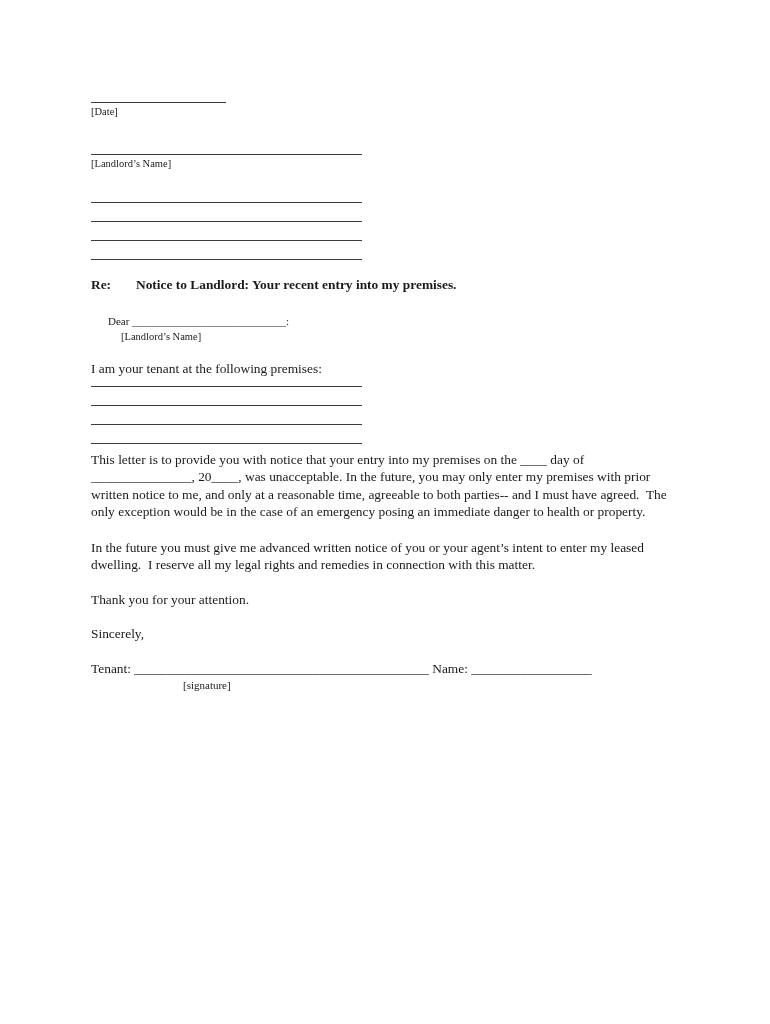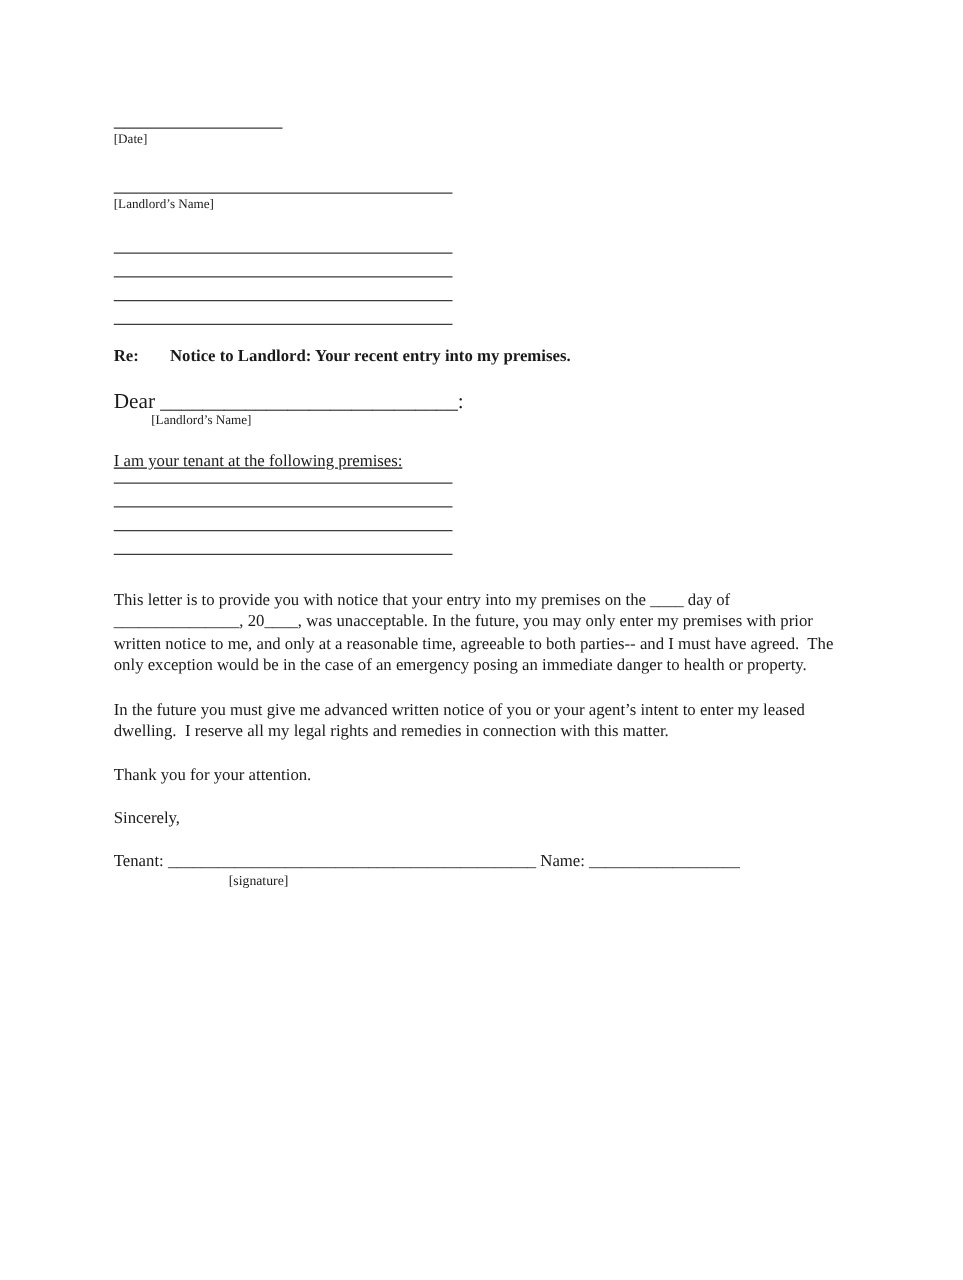--- a/index.html
+++ b/index.html
@@ -28,25 +28,25 @@
   .mt13 { margin-top: 13px; }
 
   .hint { font-size: 10.5px; line-height: 14px; margin-top: 2px; }
   .hint-addr { margin-top: 3px; }
   .hint-prem { margin-top: 4px; }
   .indent30 { margin-left: 30px; margin-top: 0; }
 
   .re-line { margin-top: 16px; line-height: 17px; font-weight: bold; }
   .re-label { display: inline-block; width: 45px; }
 
-  .dear-line { margin-top: 19px; line-height: 18px; font-size: 17px; }
-  .intro { margin-top: 16px; line-height: 17px; text-decoration: underline; }
+  .dear-line { margin-top: 19px; line-height: 18px; font-size: 11px; margin-left: 17px; }
+  .intro { margin-top: 16px; line-height: 17px; }
 
   .body-par { line-height: 17.4px; }
-  .p1 { margin-top: 27px; }
+  .p1 { margin-top: 7px; }
   .p2 { margin-top: 18px; }
   .thanks { margin-top: 18px; line-height: 17px; }
   .closing { margin-top: 17px; line-height: 17px; }
 
   .sig-row { margin-top: 18px; line-height: 17px; }
   .sig-hint { font-size: 11px; line-height: 15px; margin: 1px 0 0 48px; padding-left: 44px; }
 </style>
 </head>
 <body>
 

